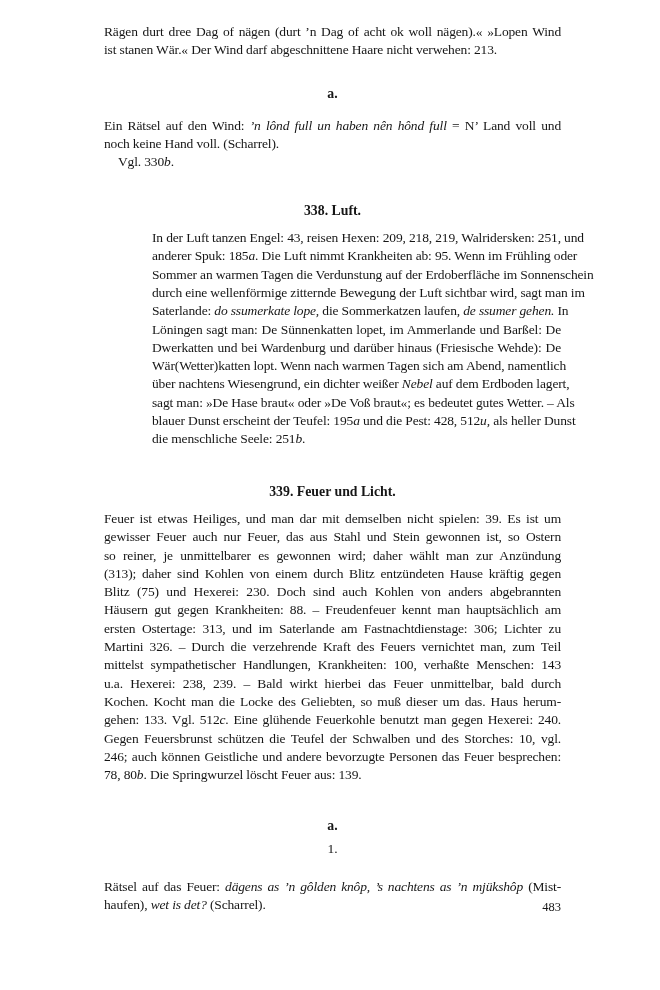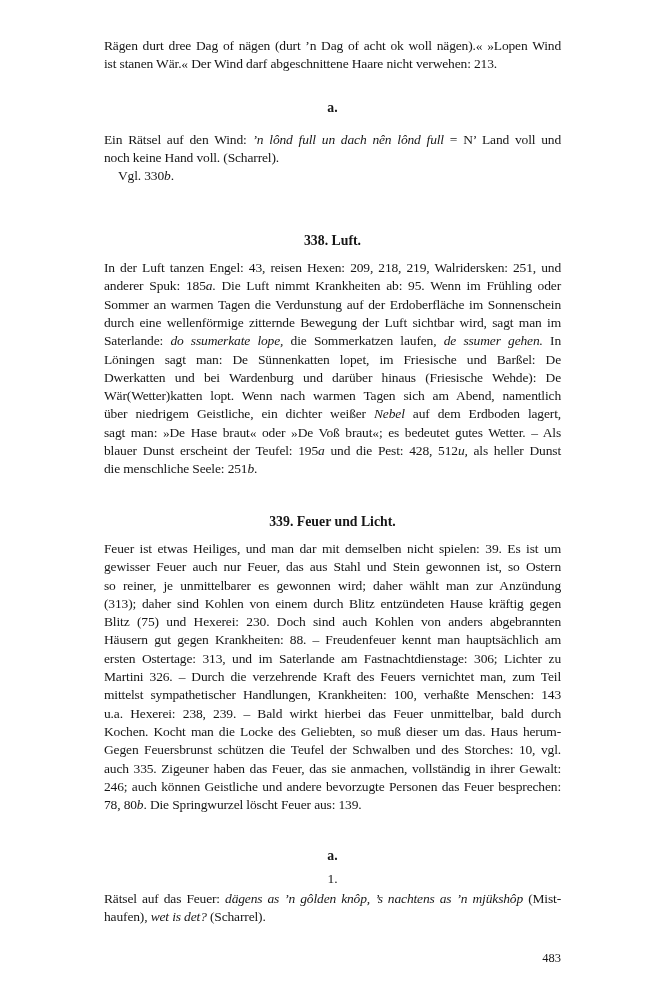--- a/index.html
+++ b/index.html
@@ -6,21 +6,21 @@
   html, body { background: #ffffff; }
   body {
     width: 660px; height: 990px;
     font-family: "Liberation Serif", "DejaVu Serif", serif;
     color: #161616;
   }
   .page {
     position: relative;
     width: 660px; height: 990px;
     background: #ffffff;
-    padding: 37px 99px 0 104px;
+    padding: 23px 99px 0 104px;
     overflow: hidden;
   }
   .block { font-size: 13.5px; line-height: 18.3px; }
   .block.para .line {
     white-space: nowrap;
     letter-spacing: -0.15px;
     text-align: justify;
     text-align-last: justify;
     transform-origin: 0 50%;
     overflow: visible;
@@ -29,79 +29,79 @@
   .block.para .line.indent { padding-left: 14px; }
   .block.heading, .block.center-bold {
     text-align: center; font-weight: bold; font-size: 13.8px;
   }
   .block.center { text-align: center; }
   i { font-style: italic; }
 
   
   [data-name="subsection-a-1"]        { margin-top: 25px; }
   [data-name="wind-riddle-paragraph"] { margin-top: 14px; }
-  [data-name="section-338-heading"]   { margin-top: 46px; }
-  [data-name="luft-paragraph"]        { margin-top: 9px; }
+  [data-name="section-338-heading"]   { margin-top: 30px; }
+  [data-name="luft-paragraph"]        { margin-top: 9px; margin-left: 48px; }
   [data-name="section-339-heading"]   { margin-top: 34px; font-family: Liberation Serif, serif; }
   [data-name="feuer-paragraph"]       { margin-top: 9px; }
   [data-name="subsection-a-2"]        { margin-top: 33px; }
   [data-name="item-1"]                { margin-top: 4px; }
-  [data-name="feuer-riddle-paragraph"]{ margin-top: 2px; }
+  [data-name="feuer-riddle-paragraph"]{ margin-top: 20px; }
 
   .pageno {
     position: absolute;
-    right: 99px; top: 951px;
+    right: 99px; top: 900px;
     font-size: 12.5px;
   }
 </style>
 </head>
 <body>
 
 <div class="page" data-name="book-page">
   <div data-name="page-content">
       <div class="block para" data-name="intro-paragraph">
         <div class="line" data-name="text-line"><span>Rägen durt dree Dag of nägen (durt ’n Dag of acht ok woll nägen).« »Lopen Wind</span></div>
         <div class="line left" data-name="text-line"><span>ist stanen Wär.« Der Wind darf abgeschnittene Haare nicht verwehen: 213.</span></div>
       </div>
       <div class="block center-bold" data-name="subsection-a-1">a.</div>
       <div class="block para" data-name="wind-riddle-paragraph">
-        <div class="line" data-name="text-line"><span>Ein Rätsel auf den Wind: </span><i>’n lônd full un dach nên lônd full</i><span> = N’ Land voll und</span></div>
+        <div class="line" data-name="text-line"><span>Ein Rätsel auf den Wind: </span><i>’n lônd full un haben nên hônd full</i><span> = N’ Land voll und</span></div>
         <div class="line left" data-name="text-line"><span>noch keine Hand voll. (Scharrel).</span></div>
         <div class="line left indent" data-name="text-line"><span>Vgl. 330</span><i>b</i><span>.</span></div>
       </div>
       <div class="block heading" data-name="section-338-heading">338. Luft.</div>
       <div class="block para" data-name="luft-paragraph">
         <div class="line" data-name="text-line"><span>In der Luft tanzen Engel: 43, reisen Hexen: 209, 218, 219, Walridersken: 251, und</span></div>
         <div class="line" data-name="text-line"><span>anderer Spuk: 185</span><i>a</i><span>. Die Luft nimmt Krankheiten ab: 95. Wenn im Frühling oder</span></div>
         <div class="line" data-name="text-line"><span>Sommer an warmen Tagen die Verdunstung auf der Erdoberfläche im Sonnenschein</span></div>
         <div class="line" data-name="text-line"><span>durch eine wellenförmige zitternde Bewegung der Luft sichtbar wird, sagt man im</span></div>
         <div class="line" data-name="text-line"><span>Saterlande: </span><i>do ssumerkate lope,</i><span> die Sommerkatzen laufen, </span><i>de ssumer gehen.</i><span> In</span></div>
-        <div class="line" data-name="text-line"><span>Löningen sagt man: De Sünnenkatten lopet, im Friesische und Barßel: De</span></div>
+        <div class="line" data-name="text-line"><span>Löningen sagt man: De Sünnenkatten lopet, im Ammerlande und Barßel: De</span></div>
         <div class="line" data-name="text-line"><span>Dwerkatten und bei Wardenburg und darüber hinaus (Friesische Wehde): De</span></div>
         <div class="line" data-name="text-line"><span>Wär(Wetter)katten lopt. Wenn nach warmen Tagen sich am Abend, namentlich</span></div>
-        <div class="line" data-name="text-line"><span>über niedrigem Geistliche, ein dichter weißer </span><i>Nebel</i><span> auf dem Erdboden lagert,</span></div>
+        <div class="line" data-name="text-line"><span>über nachtens Wiesengrund, ein dichter weißer </span><i>Nebel</i><span> auf dem Erdboden lagert,</span></div>
         <div class="line" data-name="text-line"><span>sagt man: »De Hase braut« oder »De Voß braut«; es bedeutet gutes Wetter. – Als</span></div>
         <div class="line" data-name="text-line"><span>blauer Dunst erscheint der Teufel: 195</span><i>a</i><span> und die Pest: 428, 512</span><i>u,</i><span> als heller Dunst</span></div>
         <div class="line left" data-name="text-line"><span>die menschliche Seele: 251</span><i>b</i><span>.</span></div>
       </div>
       <div class="block heading" data-name="section-339-heading">339. Feuer und Licht.</div>
       <div class="block para" data-name="feuer-paragraph">
         <div class="line" data-name="text-line"><span>Feuer ist etwas Heiliges, und man dar mit demselben nicht spielen: 39. Es ist um</span></div>
         <div class="line" data-name="text-line"><span>gewisser Feuer auch nur Feuer, das aus Stahl und Stein gewonnen ist, so Ostern</span></div>
         <div class="line" data-name="text-line"><span>so reiner, je unmittelbarer es gewonnen wird; daher wählt man zur Anzündung</span></div>
         <div class="line" data-name="text-line"><span>(313); daher sind Kohlen von einem durch Blitz entzündeten Hause kräftig gegen</span></div>
         <div class="line" data-name="text-line"><span>Blitz (75) und Hexerei: 230. Doch sind auch Kohlen von anders abgebrannten</span></div>
         <div class="line" data-name="text-line"><span>Häusern gut gegen Krankheiten: 88. – Freudenfeuer kennt man hauptsächlich am</span></div>
         <div class="line" data-name="text-line"><span>ersten Ostertage: 313, und im Saterlande am Fastnachtdienstage: 306; Lichter zu</span></div>
         <div class="line" data-name="text-line"><span>Martini 326. – Durch die verzehrende Kraft des Feuers vernichtet man, zum Teil</span></div>
         <div class="line" data-name="text-line"><span>mittelst sympathetischer Handlungen, Krankheiten: 100, verhaßte Menschen: 143</span></div>
         <div class="line" data-name="text-line"><span>u.a. Hexerei: 238, 239. – Bald wirkt hierbei das Feuer unmittelbar, bald durch</span></div>
         <div class="line" data-name="text-line"><span>Kochen. Kocht man die Locke des Geliebten, so muß dieser um das. Haus herum-</span></div>
+        <div class="line" data-name="text-line"><span>gehen: 133. Vgl. 512</span><i>c</i><span>. Eine glühende Feuerkohle benutzt man gegen Hexerei: 240.</span></div>
         <div class="line" data-name="text-line"><span>Gegen Feuersbrunst schützen die Teufel der Schwalben und des Storches: 10, vgl.</span></div>
-        <div class="line" data-name="text-line"><span>auch 335. Zigeuner haben das Feuer, das sie anmachen, vollständig in ihrer Gewalt:</span></div>
         <div class="line" data-name="text-line"><span>246; auch können Geistliche und andere bevorzugte Personen das Feuer besprechen:</span></div>
         <div class="line left" data-name="text-line"><span>78, 80</span><i>b</i><span>. Die Springwurzel löscht Feuer aus: 139.</span></div>
       </div>
       <div class="block center-bold" data-name="subsection-a-2">a.</div>
       <div class="block center" data-name="item-1">1.</div>
       <div class="block para" data-name="feuer-riddle-paragraph">
         <div class="line" data-name="text-line"><span>Rätsel auf das Feuer: </span><i>dägens as ’n gôlden knôp, ’s nachtens as ’n mjükshôp</i><span> (Mist-</span></div>
         <div class="line left" data-name="text-line"><span>haufen), </span><i>wet is det?</i><span> (Scharrel).</span></div>
       </div>
     </div>

